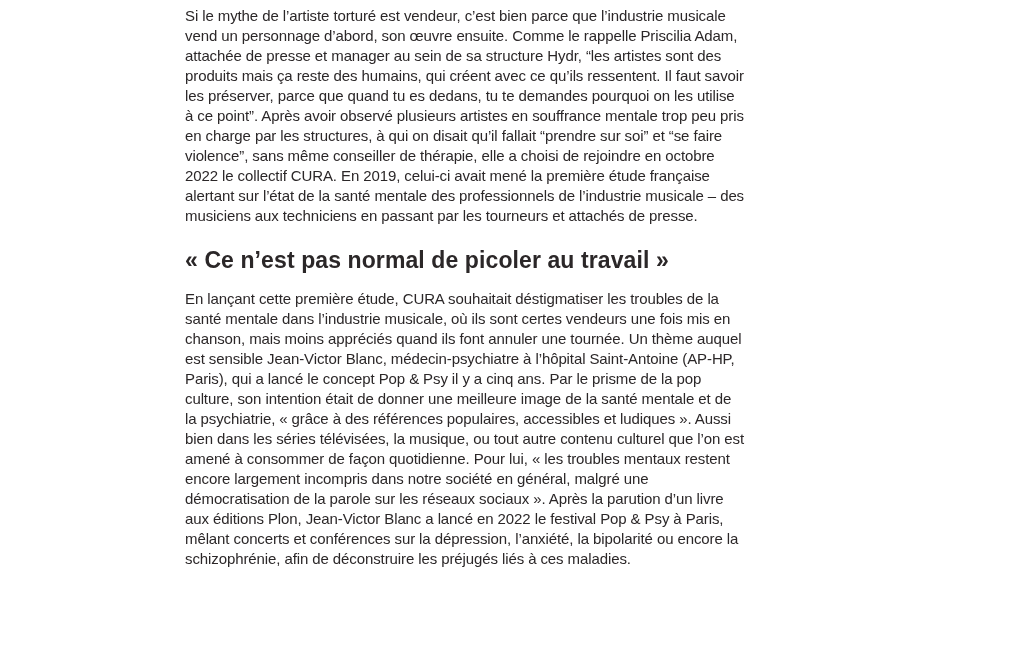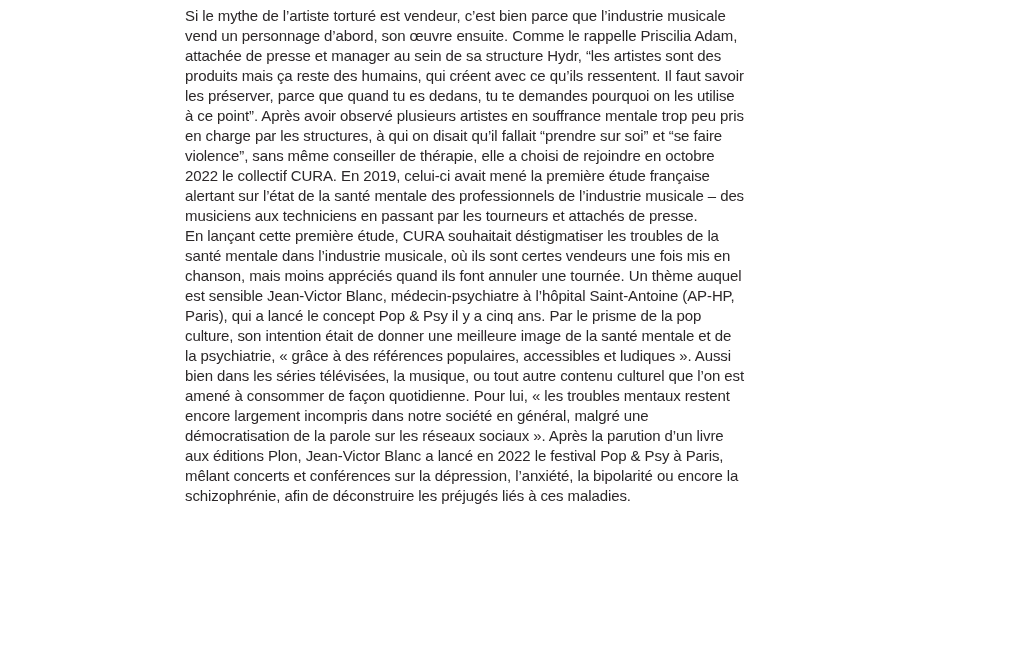--- a/index.html
+++ b/index.html
@@ -37,15 +37,16 @@
     letter-spacing: 0.1px;
     color: #2b2728;
   }
 </style>
 </head>
 <body>
 
 <div class="canvas">
   <article class="article">
     <p>Si le mythe de l’artiste torturé est vendeur, c’est bien parce que l’industrie musicale vend un personnage d’abord, son œuvre ensuite. Comme le rappelle Priscilia Adam, attachée de presse et manager au sein de sa structure Hydr, “les artistes sont des produits mais ça reste des humains, qui créent avec ce qu’ils ressentent. Il faut savoir les préserver, parce que quand tu es dedans, tu te demandes pourquoi on les utilise à ce point”. Après avoir observé plusieurs artistes en souffrance mentale trop peu pris en charge par les structures, à qui on disait qu’il fallait “prendre sur soi” et “se faire violence”, sans même conseiller de thérapie, elle a choisi de rejoindre en octobre 2022 le collectif CURA. En 2019, celui-ci avait mené la première étude française alertant sur l’état de la santé mentale des professionnels de l’industrie musicale – des musiciens aux techniciens en passant par les tourneurs et attachés de presse.</p>
+    <h2>« Ce n’est pas normal de picoler au travail »</h2>
     <p>En lançant cette première étude, CURA souhaitait déstigmatiser les troubles de la santé mentale dans l’industrie musicale, où ils sont certes vendeurs une fois mis en chanson, mais moins appréciés quand ils font annuler une tournée. Un thème auquel est sensible Jean-Victor Blanc, médecin-psychiatre à l’hôpital Saint-Antoine (AP-HP, Paris), qui a lancé le concept Pop &amp; Psy il y a cinq ans. Par le prisme de la pop culture, son intention était de donner une meilleure image de la santé mentale et de la psychiatrie, « grâce à des références populaires, accessibles et ludiques ». Aussi bien dans les séries télévisées, la musique, ou tout autre contenu culturel que l’on est amené à consommer de façon quotidienne. Pour lui, « les troubles mentaux restent encore largement incompris dans notre société en général, malgré une démocratisation de la parole sur les réseaux sociaux ». Après la parution d’un livre aux éditions Plon, Jean-Victor Blanc a lancé en 2022 le festival Pop &amp; Psy à Paris, mêlant concerts et conférences sur la dépression, l’anxiété, la bipolarité ou encore la schizophrénie, afin de déconstruire les préjugés liés à ces maladies.</p>
   </article>
 </div>
 
 </body></html>

